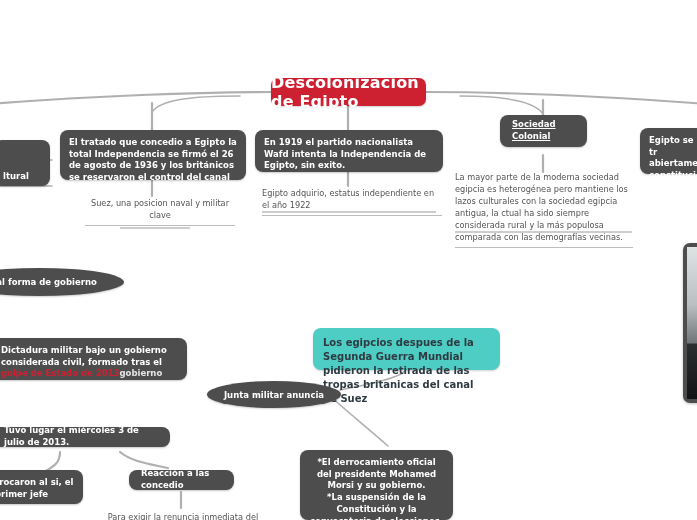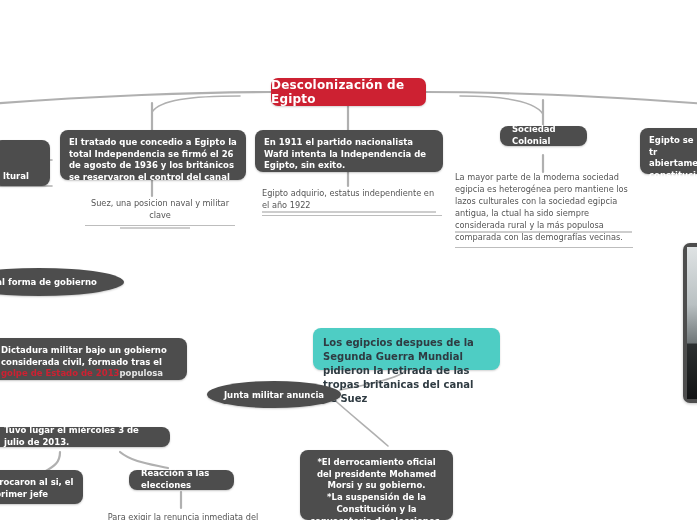--- a/index.html
+++ b/index.html
@@ -10,21 +10,21 @@
     -webkit-font-smoothing:antialiased;
   }
   #canvas{position:absolute;inset:0;width:697px;height:520px;}
   #links{position:absolute;left:0;top:0;width:697px;height:520px;pointer-events:none;}
 
   .node{position:absolute;box-sizing:border-box;}
 
   
   .root{
     background:#cd2132;color:#ffffff;border-radius:7px;
-    font-weight:bold;font-size:12px;letter-spacing:.2px;
+    font-weight:bold;font-size:16px;letter-spacing:.2px;
     display:flex;align-items:center;justify-content:center;
     box-shadow:0 1px 2px rgba(0,0,0,.18);
   }
 
   
   .box{
     background:#4d4d4d;color:#ffffff;border-radius:8px;
     font-weight:bold;font-size:8.5px;line-height:1.38;
     padding:7px 9px;box-shadow:0 1px 2px rgba(0,0,0,.22);
   }
@@ -107,53 +107,53 @@
   </svg>
 
   <div class="node root" style="left:271px;top:78px;width:155px;height:28px;">Descolonización de Egipto</div>
 
   <div class="node box" style="left:-6px;top:140px;width:56px;height:46px;">
     <span style="display:block;padding-top:24px;">ltural</span>
   </div>
 
   <div class="node box" style="left:60px;top:130px;width:186px;height:50px;">El tratado que concedio a Egipto la total Independencia se firmó el 26 de agosto de 1936 y los británicos se reservaron el control del canal de Suez</div>
 
-  <div class="node box" style="left:255px;top:130px;width:188px;height:42px;">En 1911 el partido nacionalista Wafd intenta la Independencia de Egipto, sin exito.</div>
+  <div class="node box" style="left:255px;top:130px;width:188px;height:42px;">En 1919 el partido nacionalista Wafd intenta la Independencia de Egipto, sin exito.</div>
 
-  <div class="node box center" style="left:500px;top:126px;width:87px;height:20px;">Sociedad Colonial</div>
+  <div class="node box center" style="left:500px;top:115px;width:87px;height:32px;text-decoration:underline;">Sociedad Colonial</div>
 
   <div class="node box" style="left:640px;top:128px;width:72px;height:46px;">Egipto se tr abiertament constitución</div>
 
   <div class="node desc" style="left:85px;top:198px;width:150px;text-align:center;">
     <span class="ul">Suez, una posicion naval y militar clave</span>
   </div>
 
   <div class="node desc" style="left:262px;top:188px;width:180px;">
     <span class="ul">Egipto adquirio, estatus independiente en el año 1922</span>
   </div>
 
   <div class="node desc" style="left:455px;top:172px;width:178px;">
     <span class="ul">La mayor parte de la moderna sociedad egipcia es heterogénea pero mantiene los lazos culturales con la sociedad egipcia antigua, la ctual ha sido siempre considerada rural y la más populosa comparada con las demografías vecinas.</span>
   </div>
 
   <div class="node ellipse" style="left:-46px;top:268px;width:170px;height:28px;">ctual forma de gobierno</div>
 
   <div class="node teal" style="left:313px;top:328px;width:187px;height:42px;">Los egipcios despues de la Segunda Guerra Mundial pidieron la retirada de las tropas britanicas del canal de Suez</div>
 
   <div class="node box" style="left:-8px;top:338px;width:195px;height:42px;">
-    <span>Dictadura militar bajo un gobierno considerada civil, formado tras el </span><span class="link-txt">golpe de Estado de 2013</span><span class="undef">populosa</span>
+    <span>Dictadura militar bajo un gobierno considerada civil, formado tras el </span><span class="link-txt">golpe de Estado de 2013</span><span class="undef">gobierno</span>
   </div>
 
   <div class="node ellipse" style="left:207px;top:381px;width:134px;height:27px;">Junta militar anuncia</div>
 
   <div class="node box center" style="left:-8px;top:427px;width:178px;height:20px;">Tuvo lugar el miércoles 3 de julio de 2013.</div>
 
   <div class="node box" style="left:-14px;top:470px;width:97px;height:34px;">rrocaron al si, el primer jefe</div>
 
-  <div class="node box center" style="left:129px;top:470px;width:105px;height:20px;">Reacción a las elecciones</div>
+  <div class="node box center" style="left:129px;top:470px;width:105px;height:20px;">Reacción a las concedio</div>
 
   <div class="node box" style="left:300px;top:450px;width:153px;height:70px;white-space:pre-line;text-align:center;">*El derrocamiento oficial del presidente Mohamed Morsi y su gobierno.
 *La suspensión de la Constitución y la convocatoria de elecciones.
 *El nombramiento del jefe de la Corte Constitucional, Adli Mansour, como presidente provisional de Egipto</div>
 
   <div class="node desc" style="left:88px;top:512px;width:190px;text-align:center;">Para exigir la renuncia inmediata del presidente</div>
 
   <div class="node thumb" style="left:683px;top:243px;width:30px;height:160px;">
     <div class="thumb-pic"></div>
   </div>

